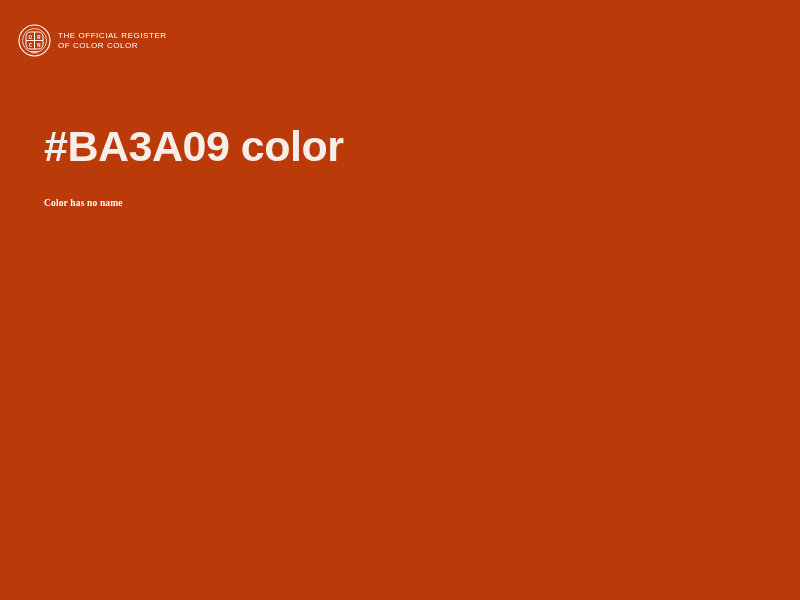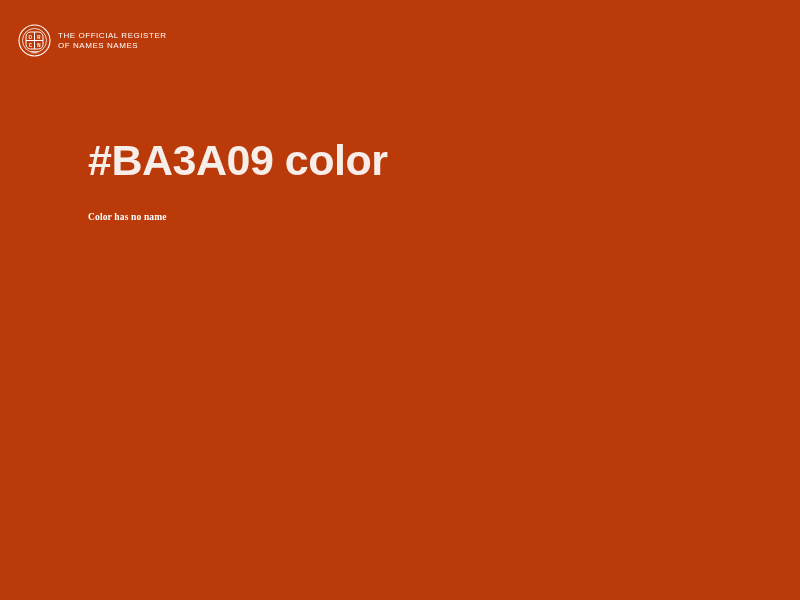--- a/index.html
+++ b/index.html
@@ -47,23 +47,22 @@
     color: #ffffff;
     letter-spacing: 0.55px;
     white-space: nowrap;
     font-weight: 400;
   }
 
   
   .main {
     position: absolute;
     left: 44px;
-    top: 134px;
+    top: 120px;
     width: 700px;
-    margin-left: 44px;
   }
 
   .page-title {
     font-family: "Liberation Sans", sans-serif;
     font-size: 43px;
     line-height: 52px;
     font-weight: 700;
     color: #F7EDE9;
     letter-spacing: -0.5px;
     white-space: nowrap;
@@ -102,21 +101,21 @@
       <text x="24.5" y="46" font-family="Liberation Sans, sans-serif" font-size="9" font-weight="700" fill="#ffffff" text-anchor="middle">C</text>
       <text x="41.5" y="46" font-family="Liberation Sans, sans-serif" font-size="9" font-weight="700" fill="#ffffff" text-anchor="middle">N</text>
 
       <line x1="25" y1="55" x2="41" y2="55" stroke="#ffffff" stroke-width="1.4"></line>
       <line x1="27" y1="58" x2="39" y2="58" stroke="#ffffff" stroke-width="1"></line>
     </svg>
   </span>
 
   <span class="brand-text">
     <span class="brand-line">THE OFFICIAL REGISTER</span>
-    <span class="brand-line">OF NAMES NAMES</span>
+    <span class="brand-line">OF COLOR COLOR</span>
   </span>
 
 </div>
 
 <div class="main">
 
   <h1 class="page-title">#BA3A09 color</h1>
 
   <div class="subtitle">Color has no name</div>
 

